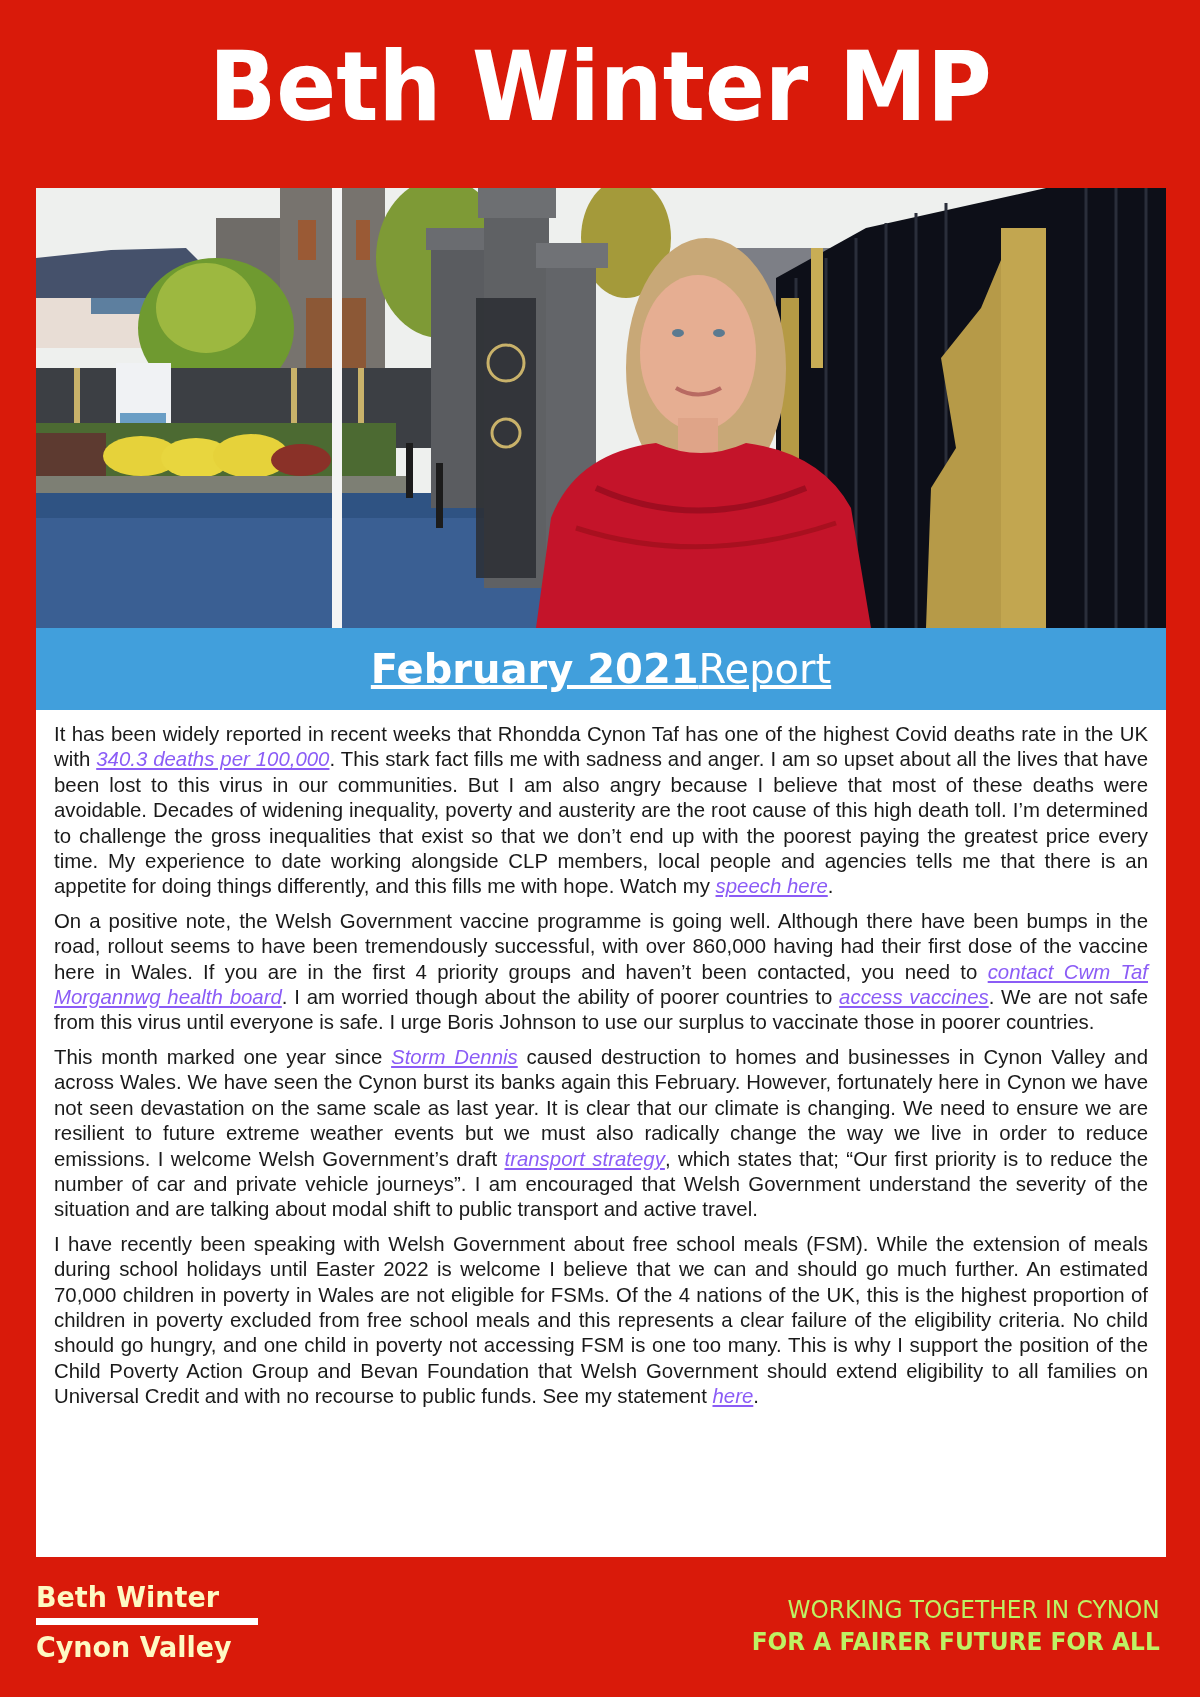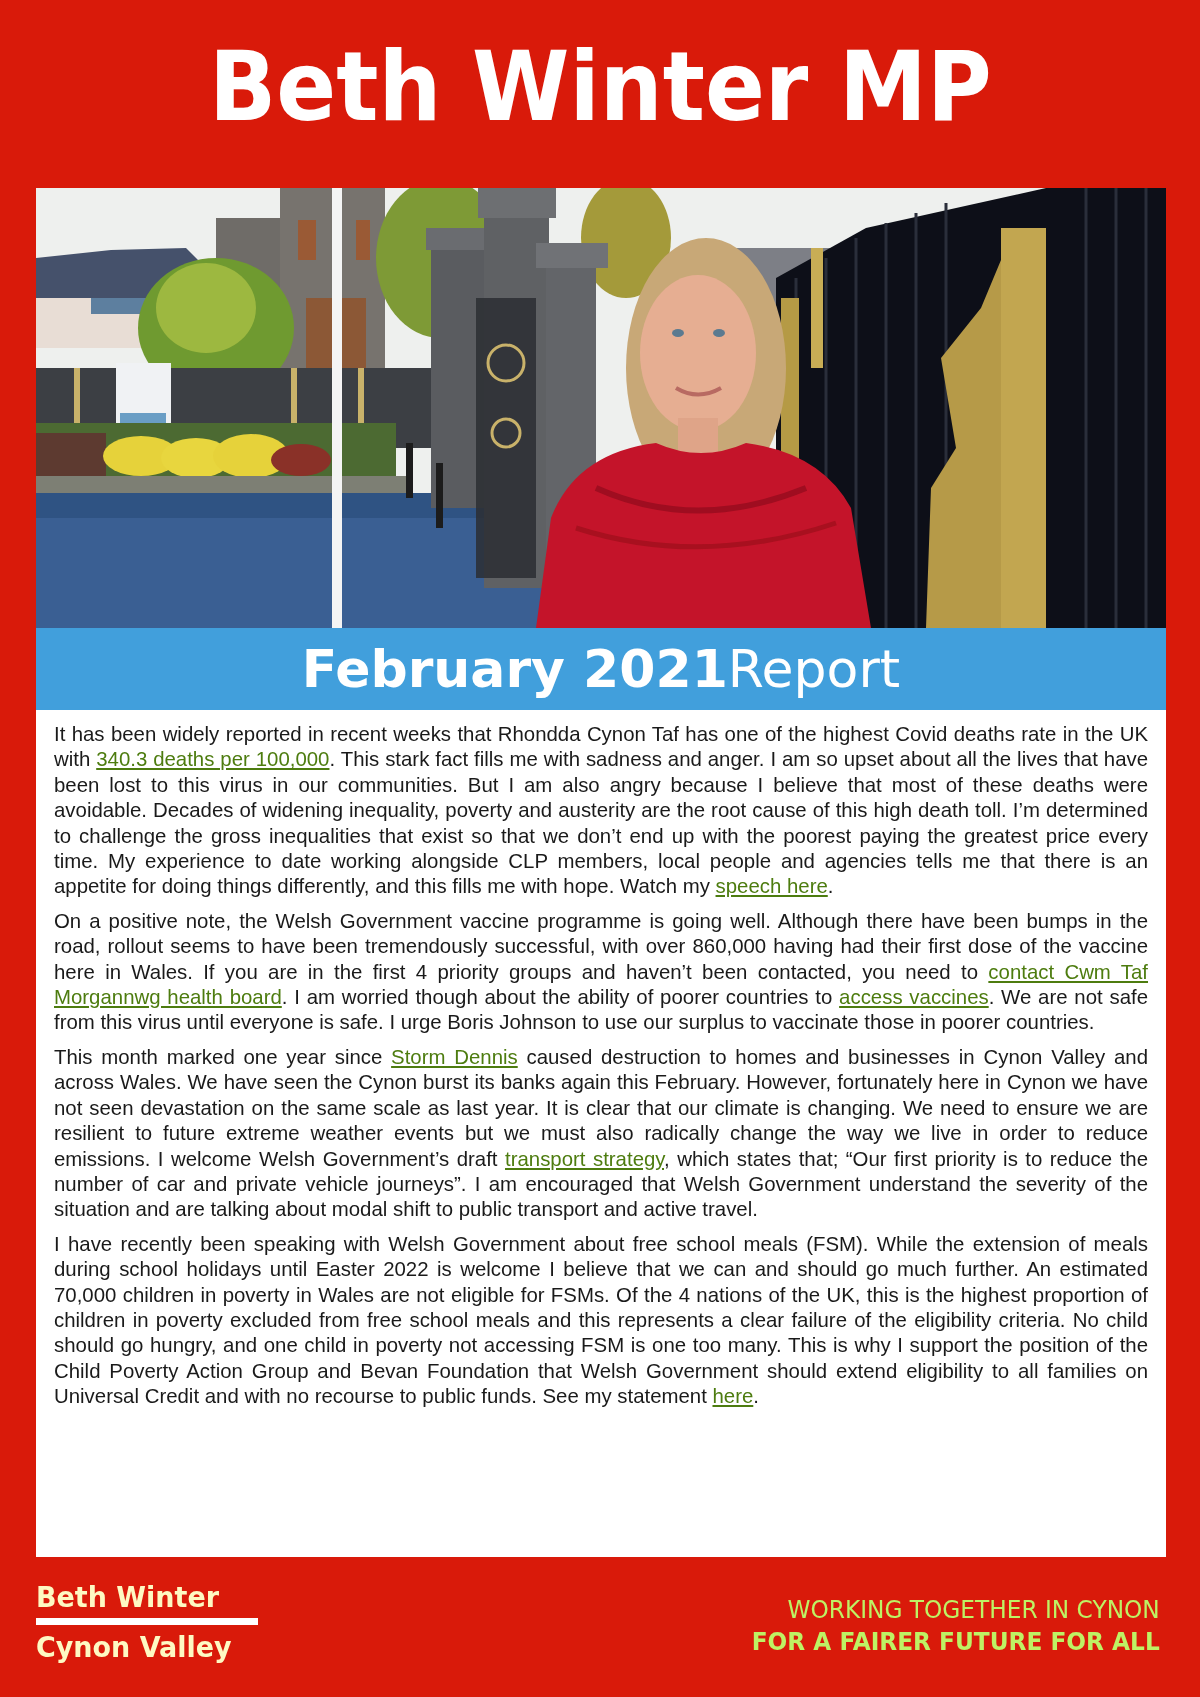--- a/index.html
+++ b/index.html
@@ -26,32 +26,32 @@
     
     .photo {
       position: absolute; left: 0; top: 0; width: 1130px; height: 440px; overflow: hidden;
       background: linear-gradient(#f2f2f0 0%, #eeeeea 12%, #c8c8c4 14%);
     }
     .photo svg { display: block; }
 
     .banner {
       position: absolute; left: 0; top: 440px; width: 1130px; height: 82px;
       background: #419fdc; display: flex; align-items: center; justify-content: center;
-      color: #fff; font-family: "DejaVu Sans", sans-serif; font-size: 52px;
+      color: #fff; font-family: "DejaVu Sans", sans-serif; font-size: 40px; text-decoration: underline;
     }
     .banner .b1 { font-weight: bold; }
     .banner .b2 { font-weight: normal; margin-left: 0; }
 
     .body-text {
       position: absolute; left: 18px; top: 534px; width: 1094px;
       color: #1a1a1a; font-family: "Liberation Sans", sans-serif;
       font-size: 20.4px; line-height: 25.4px; text-align: justify;
     }
     .body-text p { margin-bottom: 9px; }
-    .body-text a { color: #4d7c0f; text-decoration: underline; }
+    .body-text a { color: #8b5cf6; text-decoration: underline; font-style: italic; }
 
     .footer-left {
       position: absolute; left: 36px; top: 1580px; color: #fef9c3;
       font-family: "DejaVu Sans", sans-serif; font-weight: bold;
     }
     .footer-left .fl1 { font-size: 29px; line-height: 34px; transform: scaleX(0.93); transform-origin: left; }
     .footer-left .rule { width: 222px; height: 7px; background: #fff; margin: 4px 0 5px 0; }
     .footer-left .fl2 { font-size: 29px; line-height: 34px; transform: scaleX(0.93); transform-origin: left; }
 
     .footer-right {

